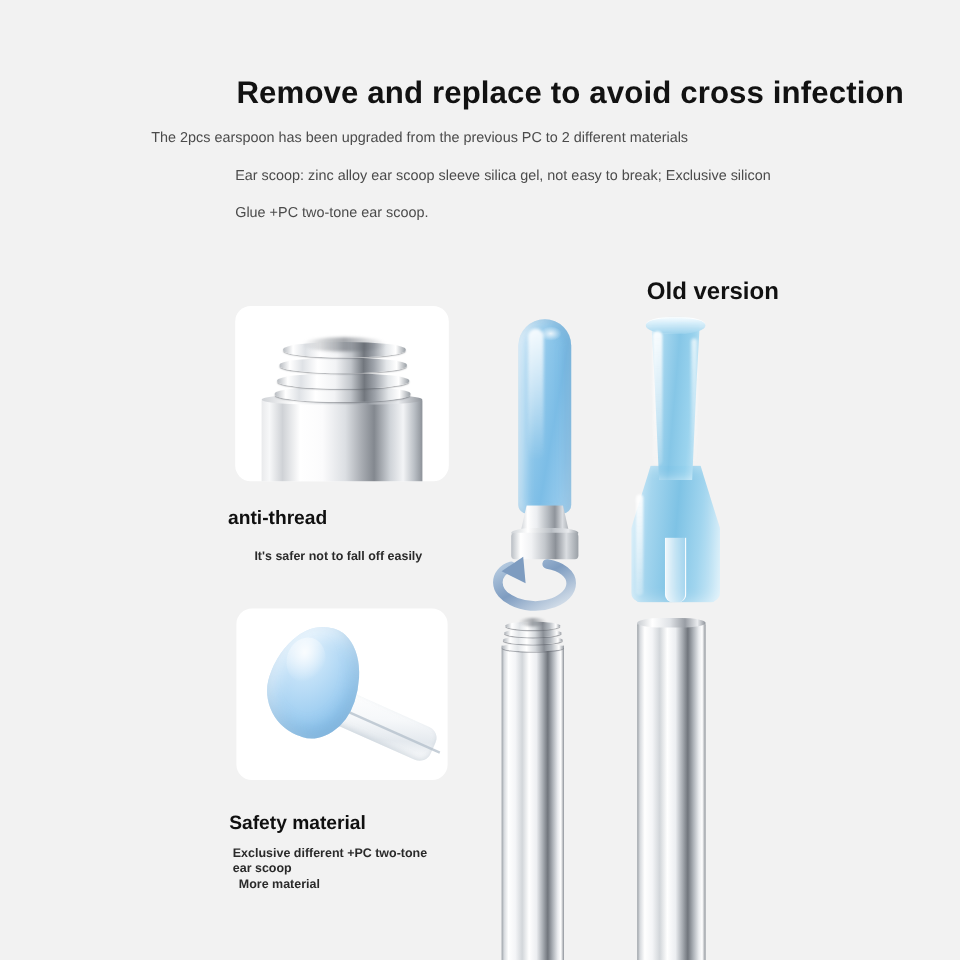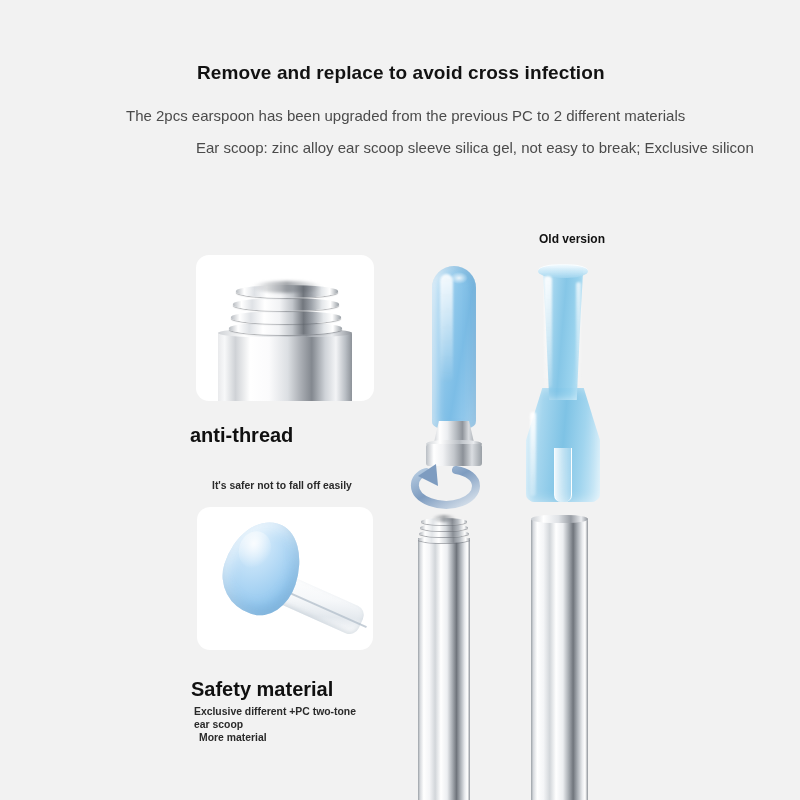--- a/index.html
+++ b/index.html
@@ -27,39 +27,39 @@
   
   .headline {
     position: absolute;
     left: 197px;
     font-weight: bold;
     color: #121212;
     letter-spacing: 0.1px;
     white-space: nowrap;
   }
   #headline-1 { top: 26px; font-size: 19.5px; }
-  #headline-2 { top: 62px; font-size: 19px; }
+  #headline-2 { top: 62px; font-size: 26px; }
 
   .body-line {
     position: absolute;
-    font-size: 15px;
+    font-size: 12px;
     color: #4b4b4b;
     font-weight: normal;
     white-space: nowrap;
   }
   #body-line-1 { left: 126px; top: 107px; }
   #body-line-2 { left: 196px; top: 139px; }
   #body-line-3 { left: 196px; top: 170px; }
 
   
   #old-version-label {
     position: absolute;
     left: 539px;
     top: 232px;
-    font-size: 12px;
+    font-size: 20px;
     font-weight: bold;
     color: #111;
     white-space: nowrap;
   }
 
   
   .photo-card {
     position: absolute;
     background: #ffffff;
     border-radius: 13px;
@@ -74,33 +74,33 @@
   #card-silicone {
     left: 197px;
     top: 507px;
     width: 176px;
     height: 143px;
   }
 
   
   .caption-title {
     position: absolute;
-    font-size: 20px;
+    font-size: 16px;
     font-weight: bold;
     color: #101010;
     white-space: nowrap;
   }
   .caption-sub {
     position: absolute;
     font-size: 10.4px;
     font-weight: bold;
     color: #2a2a2a;
   }
   #anti-thread-title { left: 190px; top: 424px; }
-  #anti-thread-sub   { left: 193px; top: 480px; padding-left: 19px; }
+  #anti-thread-sub   { left: 193px; top: 459px; padding-left: 19px; }
 
   #safety-title { left: 191px; top: 678px; }
   #safety-sub   { left: 194px; top: 705px; width: 180px; line-height: 1.28; }
   #safety-sub2  { left: 199px; top: 732px; }
 
   
   .thread-art {
     position: absolute;
     left: 22px;
     top: 22px;
@@ -434,20 +434,21 @@
 </style>
 </head>
 <body>
 
 <div class="page">
 
   <div class="headline" id="headline-2">Remove and replace to avoid cross infection</div>
 
   <div class="body-line" id="body-line-1">The 2pcs earspoon has been upgraded from the previous PC to 2 different materials</div>
   <div class="body-line" id="body-line-2">Ear scoop: zinc alloy ear scoop sleeve silica gel, not easy to break; Exclusive silicon</div>
+  <div class="body-line" id="body-line-3">Glue +PC two-tone ear scoop.</div>
 
   <div id="old-version-label">Old version</div>
 
   <div class="photo-card" id="card-thread">
     <div class="thread-art">
       <div class="thread-barrel"></div>
       <div class="thread-barrel-top"></div>
       <div class="thread-coil" id="thread-coil-4"></div>
       <div class="thread-coil" id="thread-coil-3"></div>
       <div class="thread-coil" id="thread-coil-2"></div>

